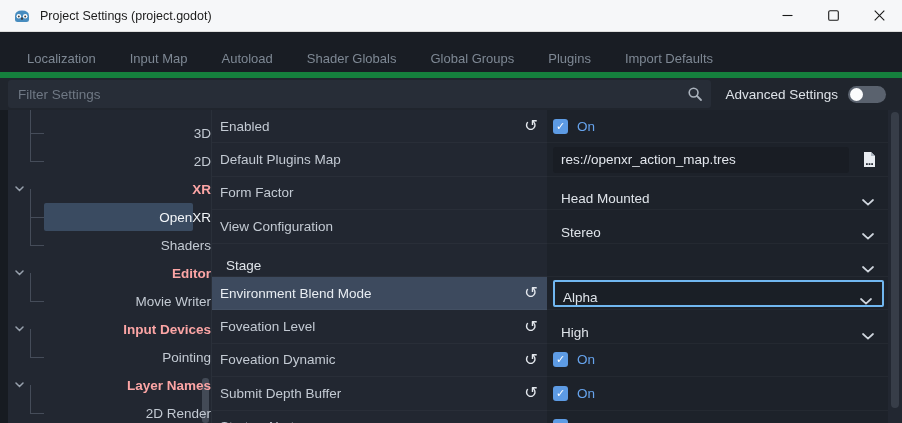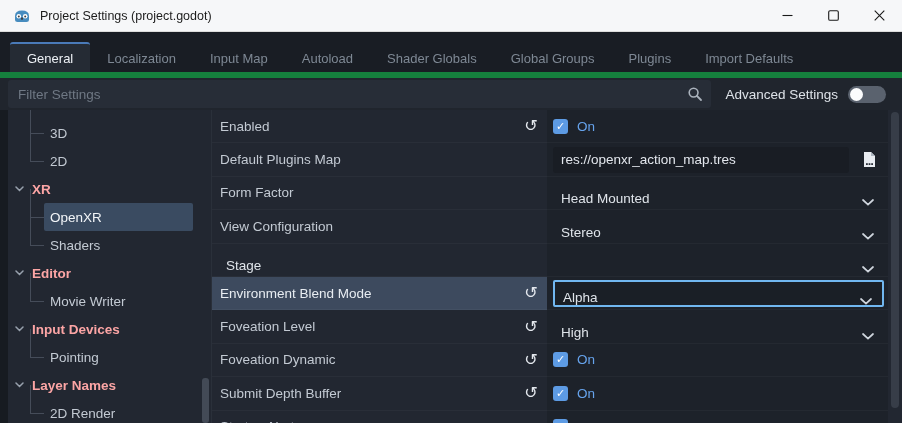--- a/index.html
+++ b/index.html
@@ -25,21 +25,21 @@
   .filter-input .ph { color:#6f7884; font-size:13.5px; }
   .filter-input .mag { position:absolute; right:8px; top:6px; }
   .adv-label { color:#dde2e8; margin:0 10px 0 2px; font-size:13.5px; white-space:nowrap; }
   .toggle { width:38px; height:17px; border-radius:9px; background:#5a626e; position:relative; flex:0 0 auto; margin-right:6px; }
   .toggle .knob { position:absolute; left:2px; top:2px; width:13px; height:13px; border-radius:50%; background:#fbfcfd; }
   
   .content { position:absolute; left:0; right:0; top:110px; bottom:0; background:#171b21; display:flex; }
   
   .sidebar { position:relative; width:204px; margin-left:8px; background:#222731; border-right:1px solid #2a303a; overflow:hidden; padding-top:9px; }
   .stub-line { position:absolute; left:22px; top:0; height:10px; width:1px; background:#454c59; }
-  .tree-item { position:relative; height:28px; display:flex; align-items:center; }
+  .tree-item { position:relative; height:28px; display:flex; align-items:center;justify-content:flex-end; }
   .tree-item .lbl { color:#c3cad3; font-size:13.5px; white-space:nowrap; position:relative; z-index:2; }
   .tree-item.section .lbl { color:#fca5a5; font-weight:bold; }
   .tree-item.section { padding-left:24px; }
   .tree-item.child { padding-left:42px; }
   .tree-item.child::before { content:""; position:absolute; left:22px; top:-14px; height:28px; width:1px; background:#454c59; }
   .tree-item.child::after { content:""; position:absolute; left:22px; top:14px; width:14px; height:1px; background:#454c59; }
   .tree-item .chev { position:absolute; left:7px; top:11px; }
   .tree-item .sel { position:absolute; left:36px; right:18px; top:0; bottom:0; background:#3a4b61; border-radius:2px; z-index:1; }
   .tree-item.selected .lbl { color:#f2f5f8; }
   .side-scroll { position:absolute; right:2px; bottom:0; width:7px; height:45px; background:#434a56; border-radius:3px; }
@@ -89,21 +89,20 @@
       </svg>
   </div>
   <div class="winbtn">
     <svg width="11" height="11" viewBox="0 0 11 11">
         <path d="M0.7 0.7 L10.3 10.3 M10.3 0.7 L0.7 10.3" stroke="#1a1a1a" stroke-width="1.1"></path>
       </svg>
   </div>
 </div>
 
 <div class="tabbar">
-  <div class="tab active">General</div>
   <div class="tab">Localization</div>
   <div class="tab">Input Map</div>
   <div class="tab">Autoload</div>
   <div class="tab">Shader Globals</div>
   <div class="tab">Global Groups</div>
   <div class="tab">Plugins</div>
   <div class="tab">Import Defaults</div>
 </div>
 
 <div class="filterbar">

